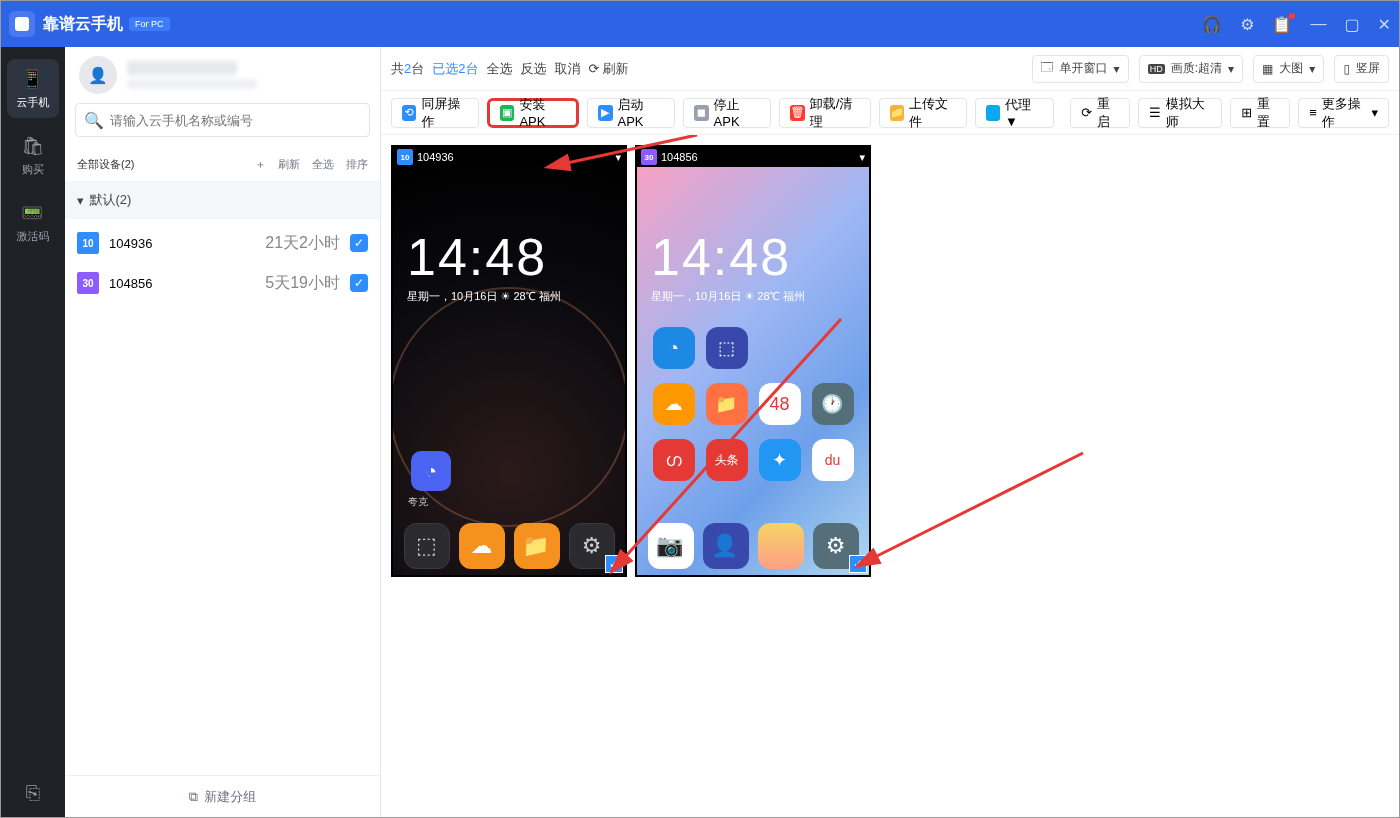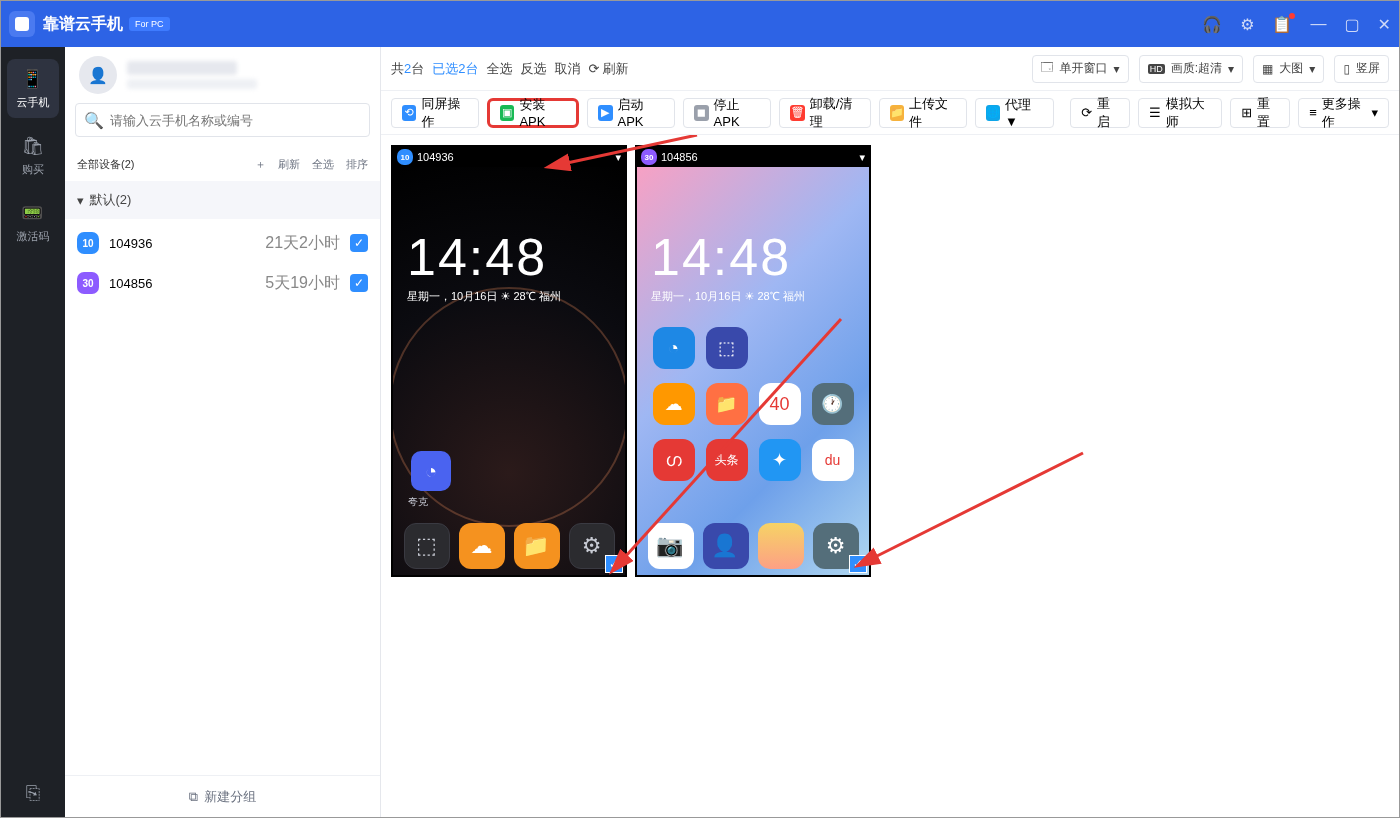--- a/index.html
+++ b/index.html
@@ -28,21 +28,21 @@
 .blur-sub{width:130px;height:10px;background:#eef0f4;border-radius:3px;filter:blur(2px);}
 .search-wrap{padding:0 10px 10px;}
 .search{height:34px;border:1px solid #e1e4ea;border-radius:4px;display:flex;align-items:center;padding:0 8px;gap:6px;color:#b7bdc8;}
 .search input{border:none;outline:none;flex:1;font-size:13px;color:#666;background:transparent;}
 .group-bar{height:34px;display:flex;align-items:center;padding:0 12px;font-size:11px;color:#333;justify-content:space-between;}
 .group-bar .links{display:flex;gap:12px;color:#6b7280;}
 .group-bar .links span{cursor:pointer;}
 .group-header{height:38px;background:#f5f6fa;display:flex;align-items:center;padding:0 12px;font-size:13px;color:#444;gap:6px;}
 .dev-list{padding:4px 0;}
 .dev{height:40px;display:flex;align-items:center;padding:0 12px;gap:10px;font-size:13px;}
-.dev-badge{width:22px;height:22px;border-radius:7px;display:flex;align-items:center;justify-content:center;color:#fff;font-size:10px;font-weight:600;}
+.dev-badge{width:22px;height:22px;border-radius:2px;display:flex;align-items:center;justify-content:center;color:#fff;font-size:10px;font-weight:600;}
 .b-blue{background:#2f8eff;}
 .b-purple{background:#8d5bff;}
 .dev .time{color:#888;font-size:16px;margin-left:auto;}
 .chk{width:18px;height:18px;border-radius:4px;background:#2f8eff;display:flex;align-items:center;justify-content:center;color:#fff;font-size:12px;}
 .side-spacer{flex:1;}
 .side-foot1{height:42px;border-top:1px solid #eef0f4;display:flex;align-items:center;justify-content:space-between;padding:0 12px;font-size:13px;color:#3b82f6;}
 .side-foot2{height:42px;border-top:1px solid #eef0f4;display:flex;align-items:center;justify-content:center;gap:6px;font-size:13px;color:#6b7280;cursor:pointer;}
 .main{flex:1;display:flex;flex-direction:column;background:#fff;position:relative;}
 .tool1{height:44px;border-bottom:1px solid #eef0f4;display:flex;align-items:center;padding:0 10px;gap:10px;font-size:13px;color:#444;}
 .tool1 .left{display:flex;align-items:center;gap:8px;}
@@ -298,21 +298,21 @@
               <div class="tm">14:48</div>
               <div class="dt">星期一，10月16日 ☀ 28℃ 福州</div>
             </div>
             <div class="apps">
               <div class="app-ico" style="background:#1e88e5;">◔</div>
               <div class="app-ico" style="background:#3949ab;">⬚</div>
               <div></div>
                 <div></div>
               <div class="app-ico" style="background:#ff9800;">☁</div>
               <div class="app-ico" style="background:#ff7043;">📁</div>
-              <div class="app-ico" style="background:#fff;color:#e53935;">40</div>
+              <div class="app-ico" style="background:#fff;color:#e53935;">48</div>
               <div class="app-ico" style="background:#546e7a;">🕐</div>
               <div class="app-ico" style="background:#e53935;">ഗ</div>
               <div class="app-ico" style="background:#e53935;font-size:12px;">头条</div>
               <div class="app-ico" style="background:#2196f3;">✦</div>
               <div class="app-ico" style="background:#fff;color:#e53935;font-size:14px;">du</div>
             </div>
             <div class="dock">
               <div class="a" style="background:#fff;color:#333;">📷</div>
               <div class="a" style="background:#3949ab;color:#fff;">👤</div>
               <div class="a" style="background:linear-gradient(#f6d365,#fda085);"></div>

